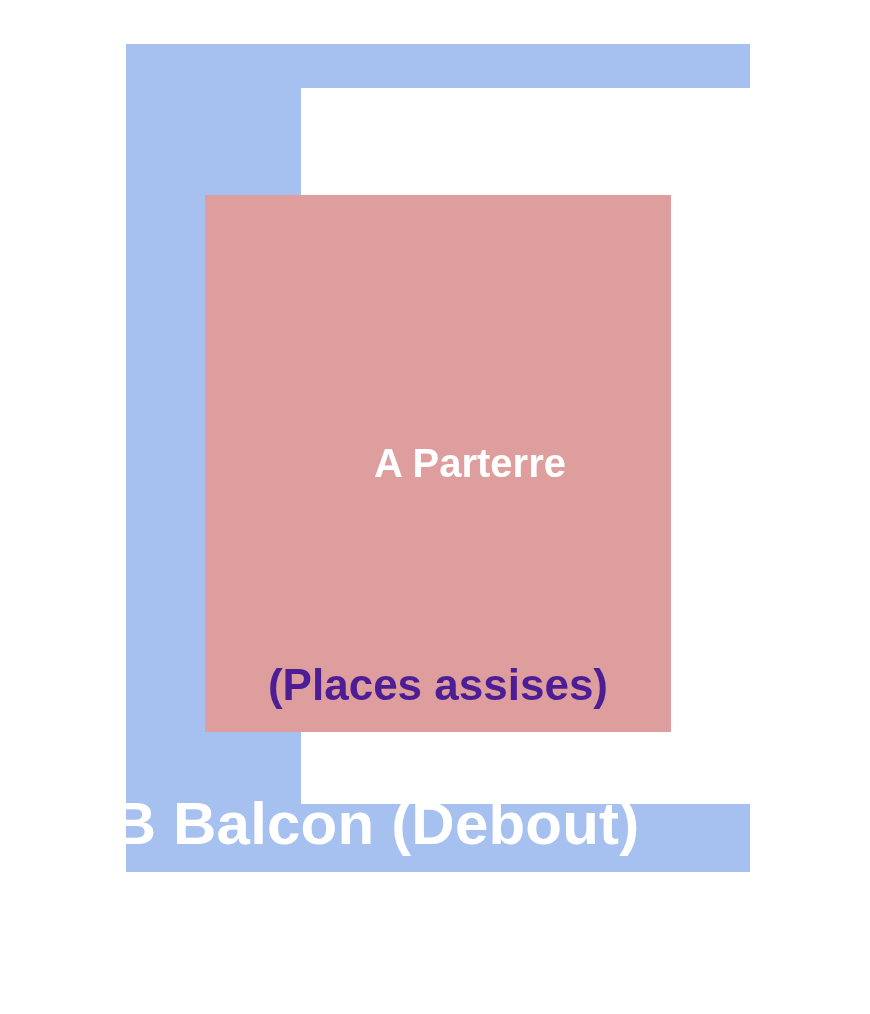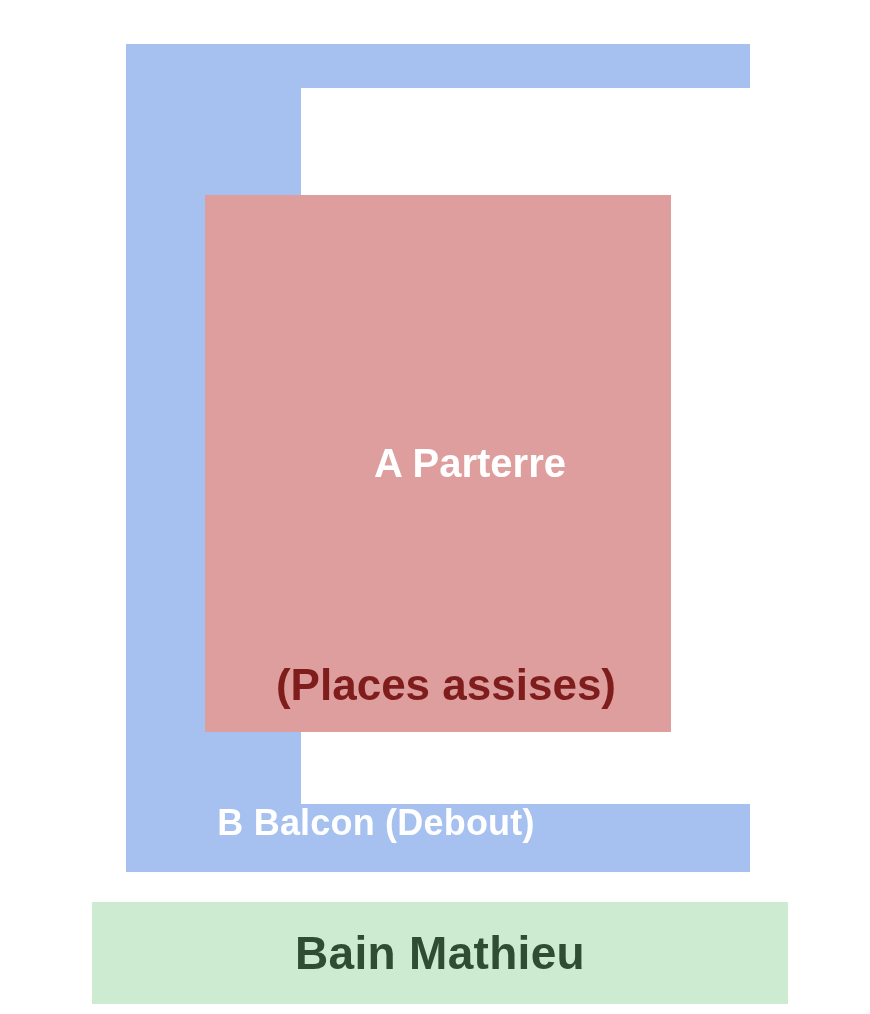--- a/index.html
+++ b/index.html
@@ -45,21 +45,21 @@
   .balcony-label {
     position: absolute;
     left: 126px;
     top: 780px;
     width: 500px;
     height: 86px;
     display: flex;
     align-items: center;
     justify-content: center;
     color: #ffffff;
-    font-size: 36px;
+    font-size: 60px;
     font-weight: bold;
     letter-spacing: 0.2px;
     white-space: nowrap;
   }
 
   
   .stage {
     position: absolute;
     left: 252px;
     top: 44px;
@@ -97,25 +97,25 @@
     align-items: center;
     justify-content: center;
     color: #ffffff;
     font-size: 40px;
     font-weight: bold;
     white-space: nowrap;
     margin-left: 32px;
   }
   .parterre-secondary-label {
     position: absolute;
-    left: 8px;
+    left: 0;
     bottom: 22px;
     width: 466px;
     text-align: center;
-    color: #7f1d1d;
+    color: #4c1d95;
     font-size: 44px;
     font-weight: bold;
     white-space: nowrap;
   }
 
   
   .venue-footer {
     position: absolute;
     left: 92px;
     top: 902px;
@@ -144,17 +144,14 @@
   </div>
 
 
   <div class="parterre">
     <span class="parterre-primary-label">A Parterre</span>
     <span class="parterre-secondary-label">(Places assises)</span>
   </div>
 
   <span class="balcony-label">B Balcon (Debout)</span>
 
-  <div class="venue-footer">
-    <span class="venue-footer-label">Bain Mathieu</span>
-  </div>
 
 </div>
 
 </body></html>

